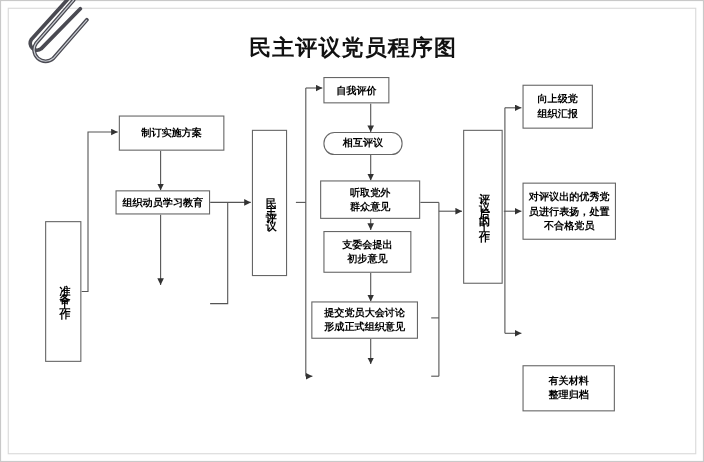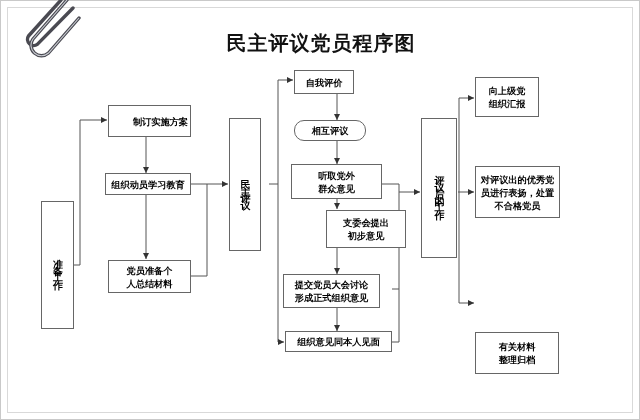--- a/index.html
+++ b/index.html
@@ -142,63 +142,56 @@
       <path d="M458,97 L473,97" marker-end="url(#ar)"></path>
       <path d="M458,191 L473,191" marker-end="url(#ar)"></path>
       <path d="M458,302 L473,302" marker-end="url(#ar)"></path>
     </g>
   </svg>
 
   <div class="node vnode" style="left:40px;top:200px;width:33px;height:128px;">
     <span class="txt">准备工作</span>
   </div>
 
-  <div class="node" style="left:107px;top:104px;width:83px;height:32px;justify-content:flex-end;">
+  <div class="node" style="left:107px;top:104px;width:96px;height:32px;">
     <span class="txt">制订实施方案</span>
   </div>
 
   <div class="node" style="left:104px;top:172px;width:86px;height:22px;">
     <span class="txt">组织动员学习教育</span>
   </div>
 
-  <div class="node" style="left:107px;top:259px;width:83px;height:33px;">
-    <span class="txt">党员准备个
-人总结材料</span>
-  </div>
 
   <div class="node vnode" style="left:228px;top:117px;width:32px;height:133px;">
     <span class="txt">民主评议</span>
   </div>
 
   <div class="node" style="left:293px;top:69px;width:60px;height:24px;">
     <span class="txt">自我评价</span>
   </div>
 
   <div class="node" style="left:293px;top:119px;width:72px;height:21px;border-radius:10px;">
     <span class="txt">相互评议</span>
   </div>
 
   <div class="node" style="left:290px;top:163px;width:91px;height:35px;">
     <span class="txt">听取党外
 群众意见</span>
   </div>
 
-  <div class="node" style="left:293px;top:209px;width:80px;height:38px;margin-left:32px;">
+  <div class="node" style="left:293px;top:209px;width:80px;height:38px;">
     <span class="txt">支委会提出
 初步意见</span>
   </div>
 
   <div class="node" style="left:282px;top:273px;width:97px;height:34px;text-align:right;">
     <span class="txt">提交党员大会讨论
 形成正式组织意见</span>
   </div>
 
-  <div class="node" style="left:284px;top:330px;width:107px;height:21px;">
-    <span class="txt">组织意见同本人见面</span>
-  </div>
 
   <div class="node vnode" style="left:420px;top:117px;width:36px;height:140px;">
     <span class="txt">评议后的工作</span>
   </div>
 
   <div class="node" style="left:474px;top:76px;width:64px;height:40px;">
     <span class="txt">向上级党
 组织汇报</span>
   </div>
 

